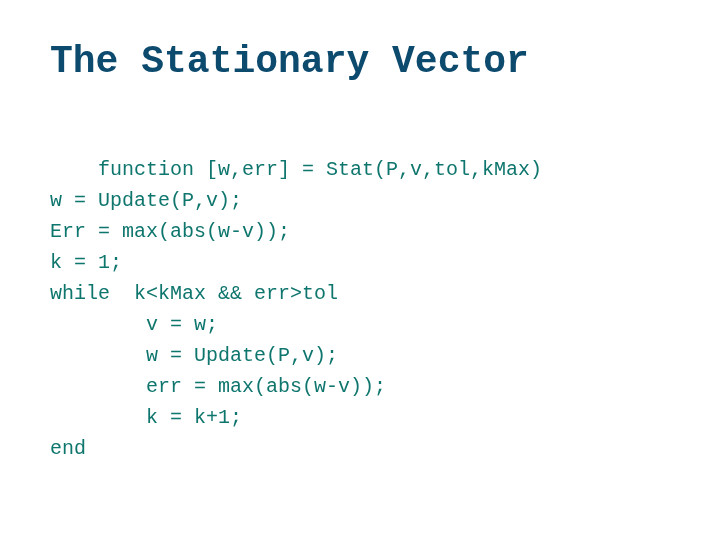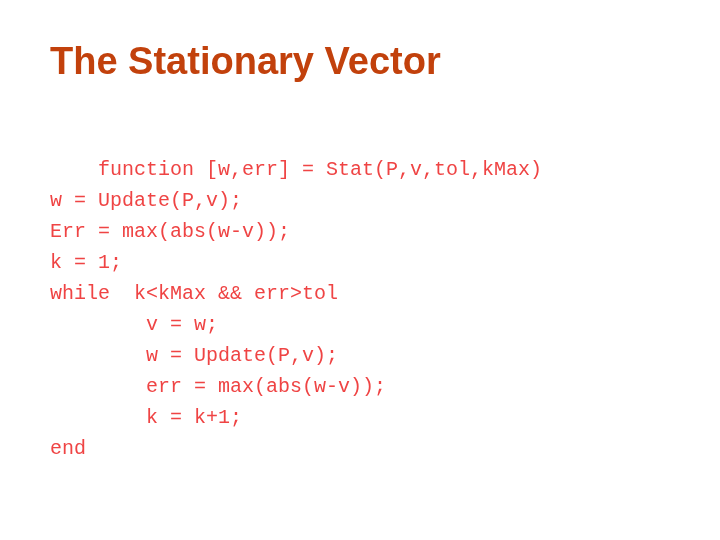--- a/index.html
+++ b/index.html
@@ -20,31 +20,31 @@
       width: 720px;
       height: 540px;
       background: #ffffff;
       display: flex;
       flex-direction: column;
       padding: 30px 50px 40px 50px;
     }
 
     .title {
       font-size: 38px;
-      color: #c2410c;
+      color: #0c4a6e;
       font-weight: bold;
-      font-family: Liberation Sans, sans-serif;
+      font-family: Liberation Mono, monospace;
       margin-bottom: 40px;
       margin-top: 10px;
     }
 
     .code-block {
       font-family: 'Courier New', Courier, monospace;
       font-size: 20px;
-      color: #ef4444;
+      color: #0f766e;
       line-height: 1.55;
       white-space: pre;
     }
   </style>
 </head>
 <body>
 
 <div class="slide">
   <div class="title">The Stationary Vector</div>
   <div class="code-block">

